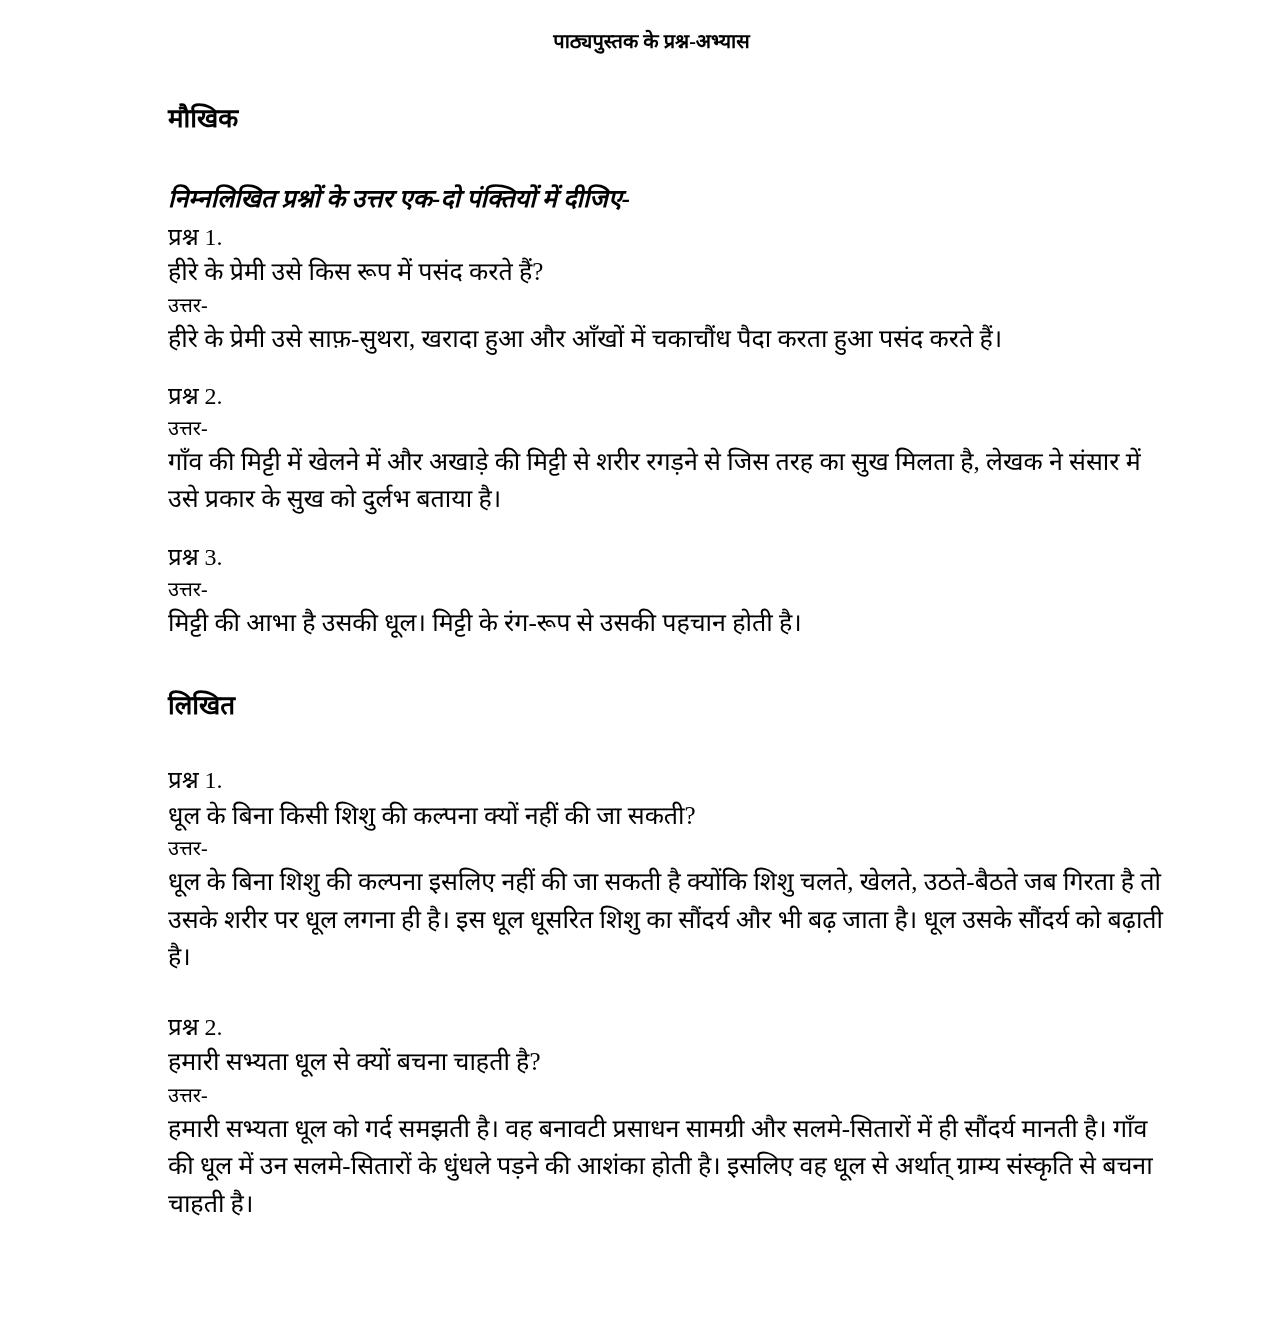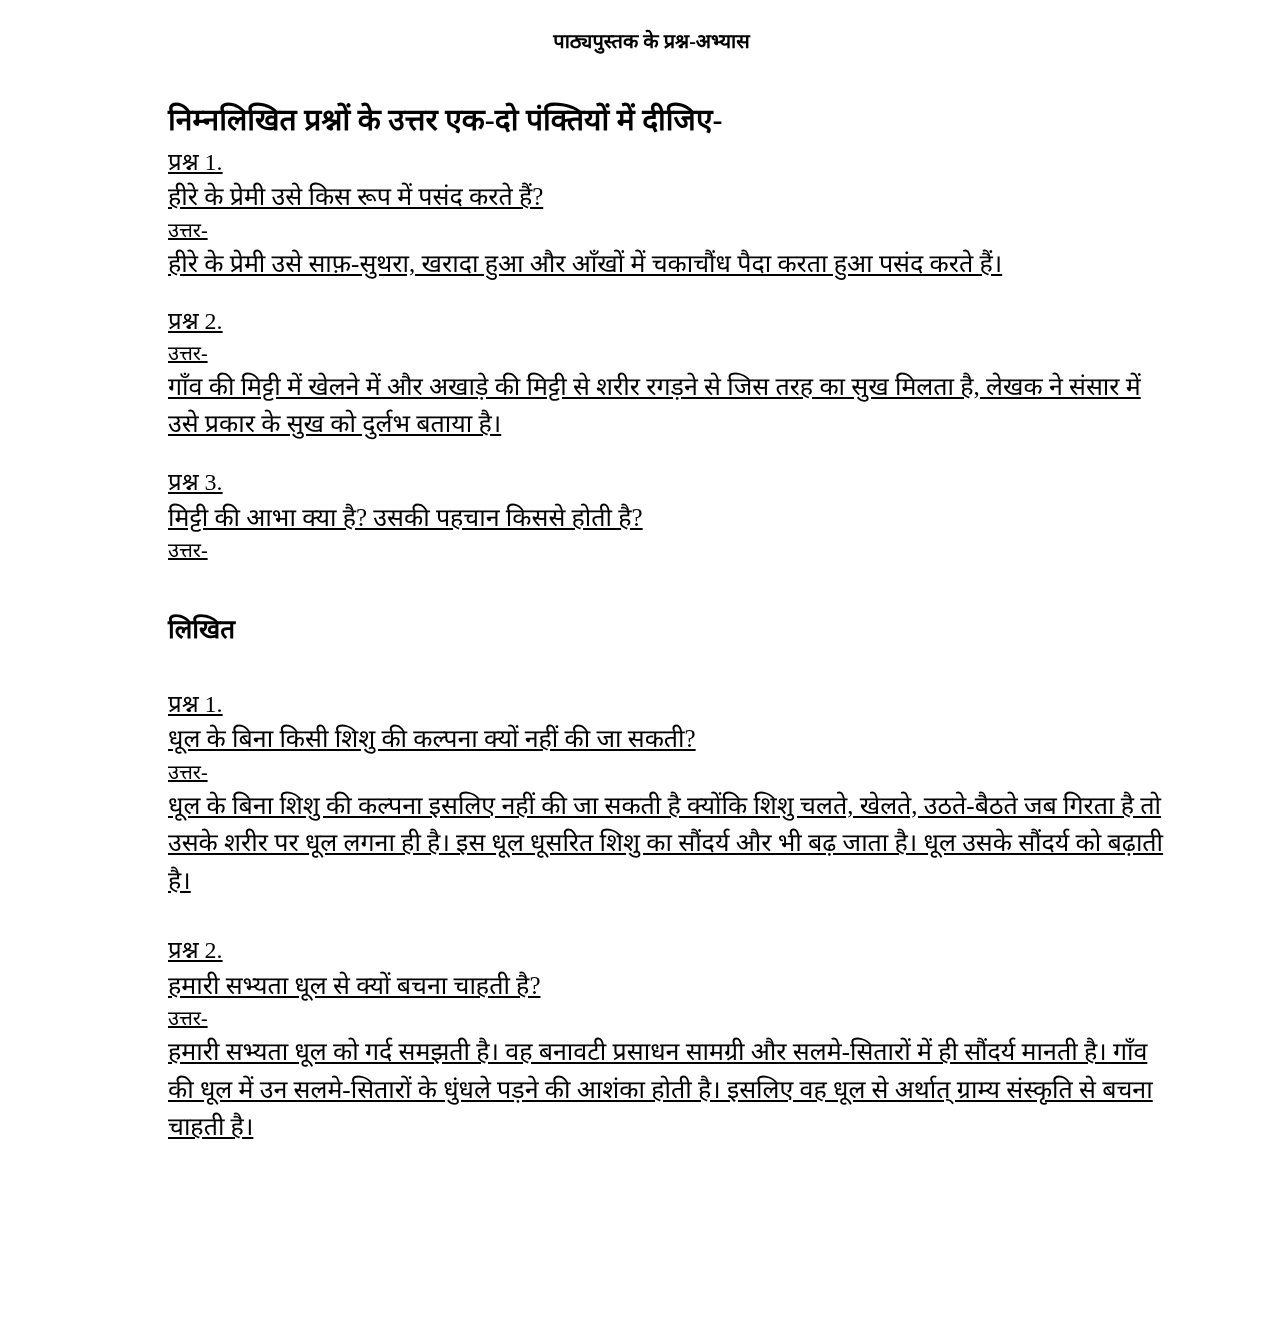--- a/index.html
+++ b/index.html
@@ -29,30 +29,30 @@
     margin-left: -30px;
   }
   .section-heading {
     font-weight: bold;
     font-size: 26px;
     line-height: 1.3;
     margin: 48px 0 0 0;
   }
   .instruction {
     font-weight: bold;
-    font-size: 30px;
+    font-size: 25px;
     line-height: 1.35;
     margin: 46px 0 0 0;
+    font-style: italic;
   }
   .instruction.tight {
     margin-top: 6px;
   }
   .q-block {
     margin-top: 22px;
-    text-decoration: underline;
   }
   .q-block.first {
     margin-top: 4px;
   }
   .q-num {
     font-size: 24px;
     line-height: 1.45;
   }
   .q-text {
     font-size: 25px;
@@ -72,20 +72,21 @@
   }
 </style>
 </head>
 <body>
 
 <div class="page">
 
   <div class="doc-title">पाठ्यपुस्तक के प्रश्न-अभ्यास</div>
 
   <div class="section">
+    <div class="section-heading">मौखिक</div>
     <div class="instruction">निम्नलिखित प्रश्नों के उत्तर एक-दो पंक्तियों में दीजिए-</div>
 
     <div class="q-block first">
       <div class="lines">
         <p class="q-num">प्रश्न 1.</p>
         <p class="q-text">हीरे के प्रेमी उसे किस रूप में पसंद करते हैं?</p>
         <p class="a-label">उत्तर-</p>
         <p class="a-text">हीरे के प्रेमी उसे साफ़-सुथरा, खरादा हुआ और आँखों में चकाचौंध पैदा करता हुआ पसंद करते हैं।</p>
       </div>
     </div>
@@ -94,22 +95,22 @@
       <div class="lines">
         <p class="q-num">प्रश्न 2.</p>
         <p class="a-label">उत्तर-</p>
         <p class="a-text">गाँव की मिट्टी में खेलने में और अखाड़े की मिट्टी से शरीर रगड़ने से जिस तरह का सुख मिलता है, लेखक ने संसार में उसे प्रकार के सुख को दुर्लभ बताया है।</p>
       </div>
     </div>
 
     <div class="q-block">
       <div class="lines">
         <p class="q-num">प्रश्न 3.</p>
-        <p class="q-text">मिट्टी की आभा क्या है? उसकी पहचान किससे होती है?</p>
         <p class="a-label">उत्तर-</p>
+        <p class="a-text">मिट्टी की आभा है उसकी धूल। मिट्टी के रंग-रूप से उसकी पहचान होती है।</p>
       </div>
     </div>
   </div>
 
   <div class="section">
     <div class="section-heading">लिखित</div>
 
     <div class="q-block" style="margin-top:40px;">
       <div class="lines">
         <p class="q-num">प्रश्न 1.</p>

